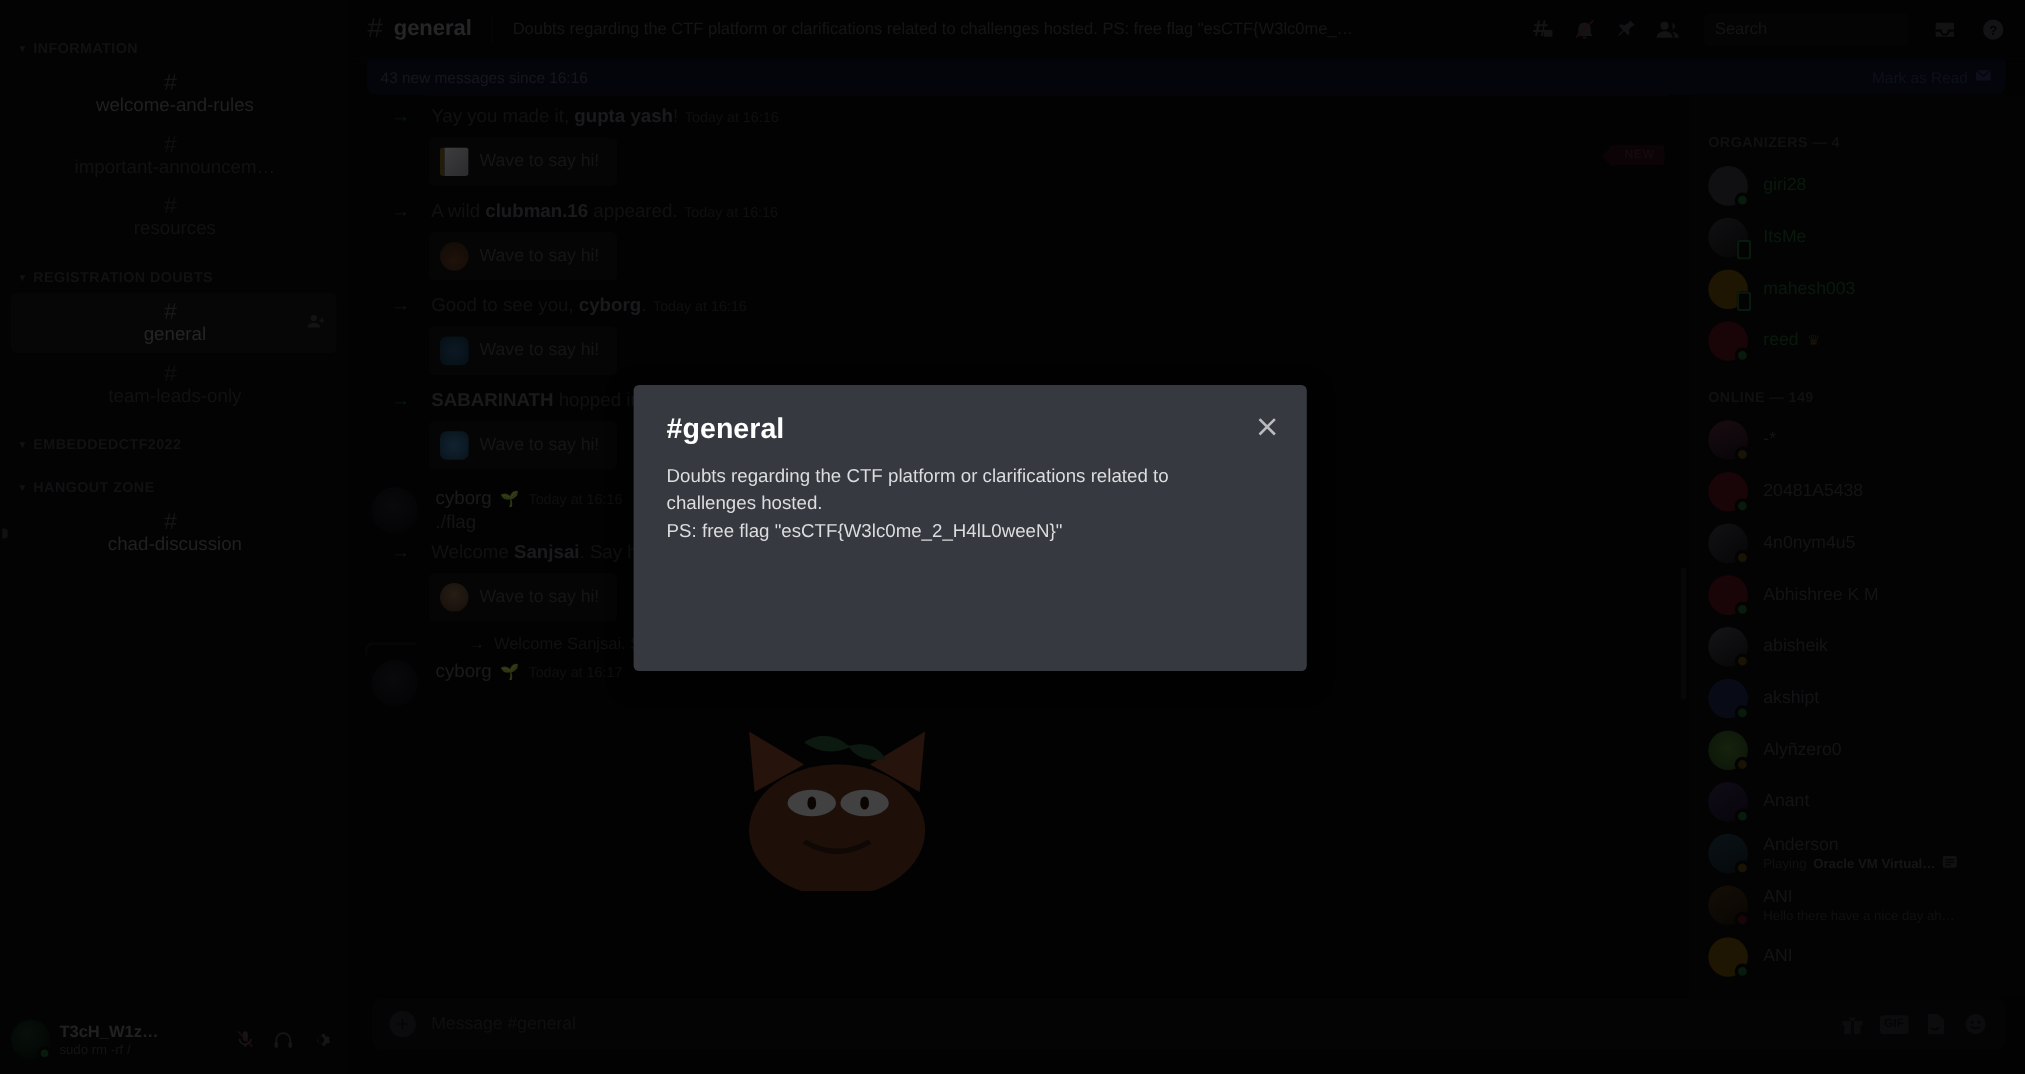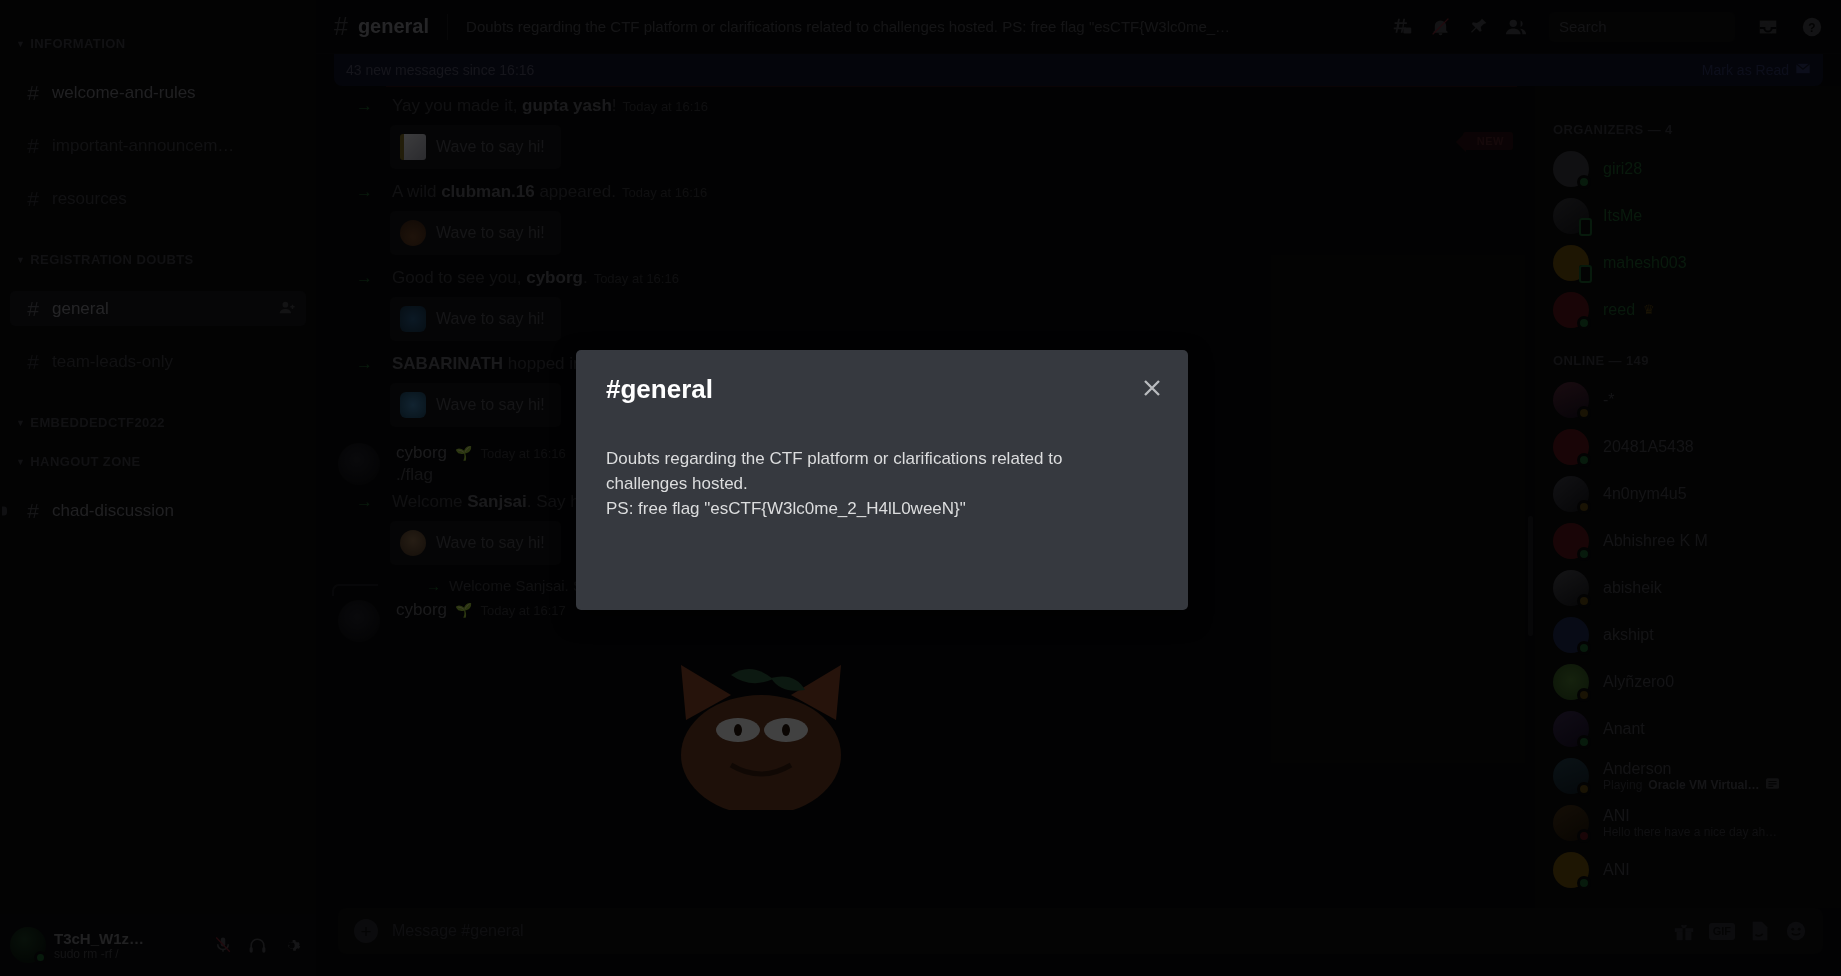--- a/index.html
+++ b/index.html
@@ -41,23 +41,24 @@
   .cat {
     display: flex; align-items: center;
     padding: 18px 8px 6px 16px;
     font-size: 13px; font-weight: bold; letter-spacing: .4px;
     color: #3e3e44; text-transform: uppercase;
     cursor: pointer;
   }
   .cat .caret { font-size: 9px; margin-right: 5px; color: #3e3e44; }
   .chan {
     display: flex; align-items: center;
-    margin: 18px 10px; padding: 7px 10px 7px 12px;
+    margin: 1px 10px; padding: 7px 10px 7px 12px;
     border-radius: 5px; cursor: pointer;
     position: relative;
+    flex-direction: column;
   }
   .chan .hash {
     font-size: 21px; color: #35353a; margin-right: 8px;
     width: 22px; text-align: center; line-height: 1;
   }
   .chan .cname { font-size: 17px; color: #3d3d43; white-space: nowrap; overflow: hidden; }
   .chan.active { background: #161619; }
   .chan.active .cname { color: #83838a; }
   .chan.active .hash { color: #5a5a60; }
   .chan.unread .cname { color: #737379; font-weight: 500; }
@@ -267,21 +268,21 @@
     box-shadow: 0 8px 22px rgba(0,0,0,.6);
     z-index: 60;
     padding: 24px 30px;
   }
   #modal .mtitle { font-size: 26px; font-weight: bold; color: #ffffff; }
   #modal .mclose {
     position: absolute; right: 22px; top: 24px;
     width: 28px; height: 28px; cursor: pointer; color: #b9bbbe;
   }
   #modal .mbody {
-    margin-top: 41px;
+    margin-top: 15px;
     font-size: 17px; line-height: 25px; color: #dcddde;
     white-space: pre-wrap;
   }
 </style>
 </head>
 <body>
 
 <div id="app">
 
   <div id="sidebar">

